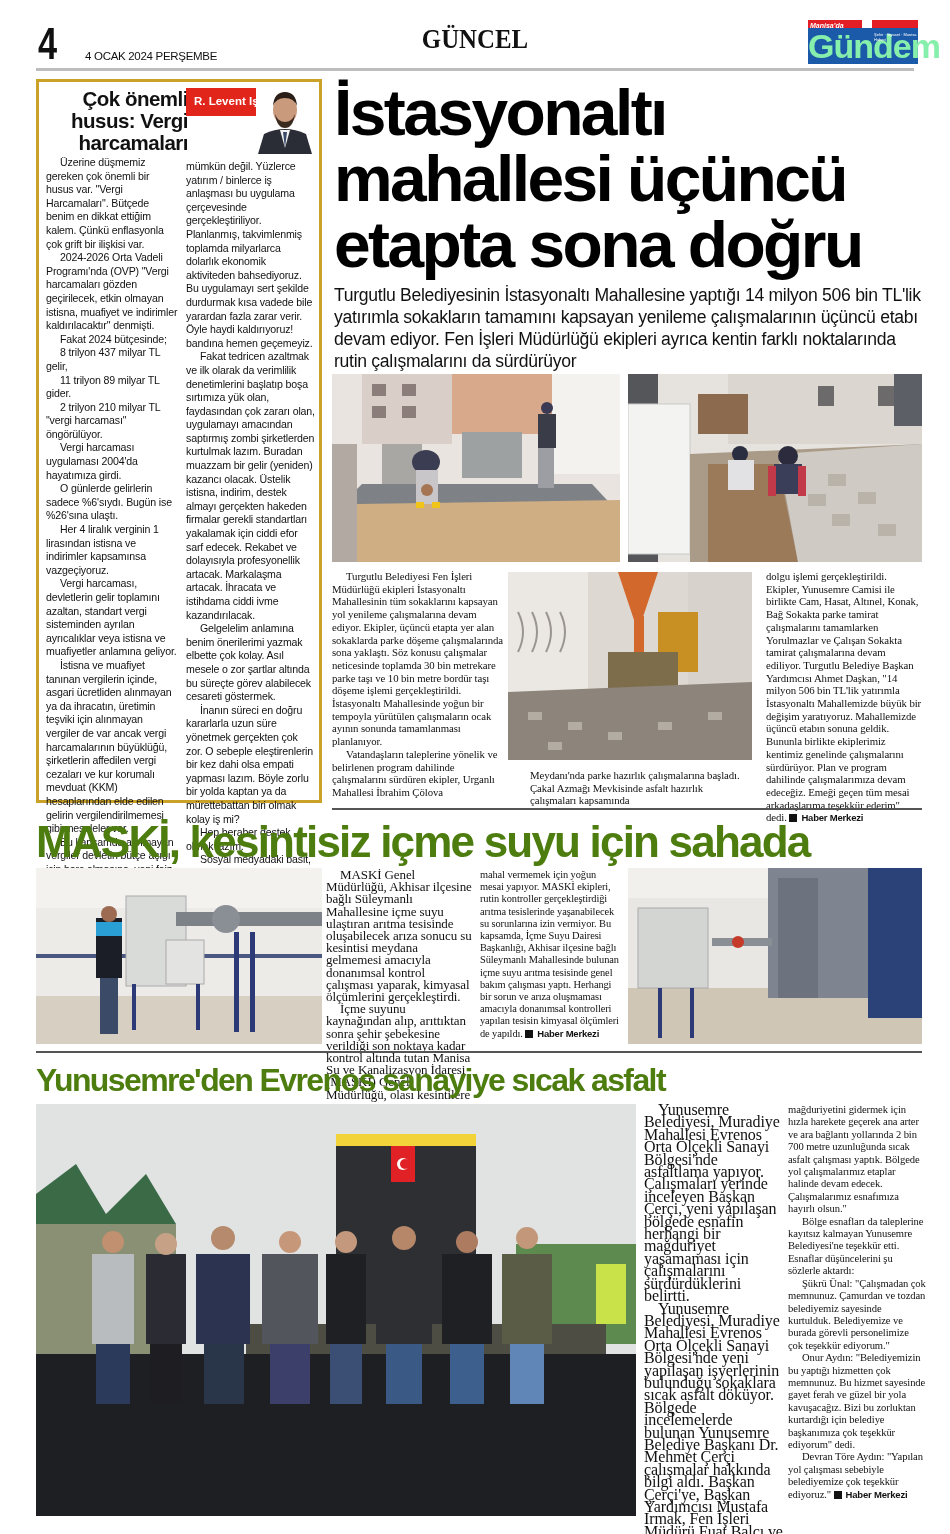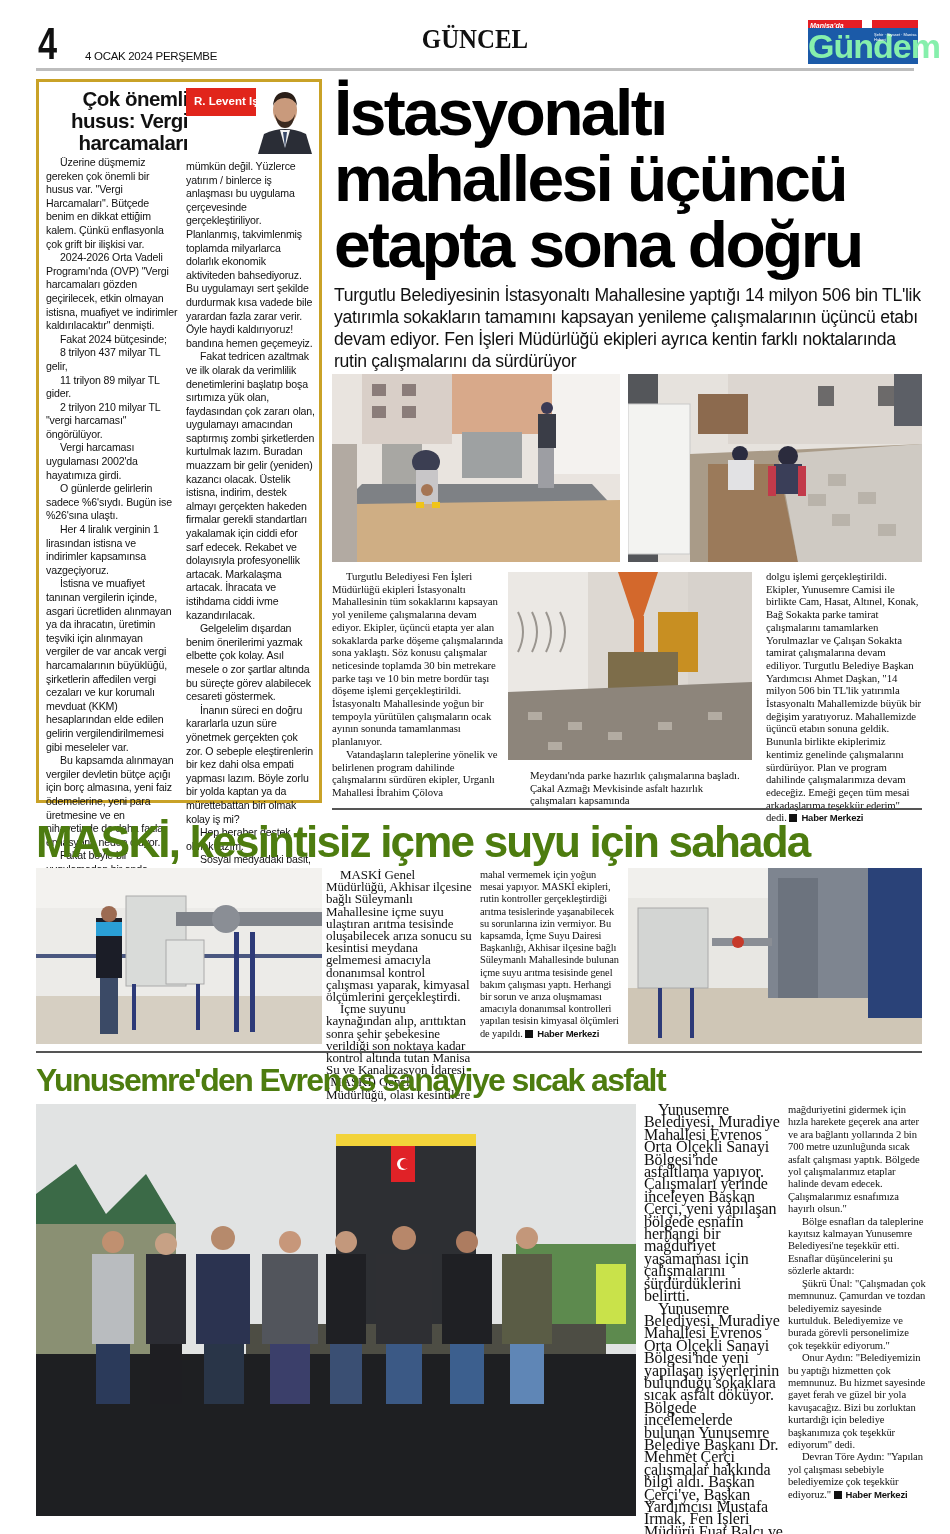--- a/index.html
+++ b/index.html
@@ -71,31 +71,32 @@
     <path d="M19 32 Q21 46 29 46 Q37 46 39 32 Q36 40 29 40 Q22 40 19 32Z" fill="#3b2a20"></path>
   </svg>
 </div>
 <div class="abs ctext c1">
   <p>Üzerine düşmemiz gereken çok önemli bir husus var. "Vergi Harcamaları". Bütçede benim en dikkat ettiğim kalem. Çünkü enflasyonla çok grift bir ilişkisi var.</p>
   <p>2024-2026 Orta Vadeli Programı'nda (OVP) "Vergi harcamaları gözden geçirilecek, etkin olmayan istisna, muafiyet ve indirimler kaldırılacaktır" denmişti.</p>
   <p>Fakat 2024 bütçesinde;</p>
   <p>8 trilyon 437 milyar TL gelir,</p>
   <p>11 trilyon 89 milyar TL gider.</p>
   <p>2 trilyon 210 milyar TL "vergi harcaması" öngörülüyor.</p>
-  <p>Vergi harcaması uygulaması 2002'da hayatımıza girdi.</p>
+  <p>Vergi harcaması uygulaması 2004'da hayatımıza girdi.</p>
   <p>O günlerde gelirlerin sadece %6'sıydı. Bugün ise %26'sına ulaştı.</p>
   <p>Her 4 liralık verginin 1 lirasından istisna ve indirimler kapsamınsa vazgeçiyoruz.</p>
+  <p>Vergi harcaması, devletlerin gelir toplamını azaltan, standart vergi sisteminden ayrılan ayrıcalıklar veya istisna ve muafiyetler anlamına geliyor.</p>
   <p>İstisna ve muafiyet tanınan vergilerin içinde, asgari ücretliden alınmayan ya da ihracatın, üretimin teşviki için alınmayan vergiler de var ancak vergi harcamalarının büyüklüğü, şirketlerin affedilen vergi cezaları ve kur korumalı mevduat (KKM) hesaplarından elde edilen gelirin vergilendirilmemesi gibi meseleler var.</p>
   <p>Bu kapsamda alınmayan vergiler devletin bütçe açığı için borç almasına, yeni faiz ödemelerine, yeni para üretmesine ve en nihayetinde de daha fazla enflasyona neden oluyor.</p>
   <p>Fakat böyle bir uygulamadan bir anda sapmak da</p>
 </div>
 <div class="abs ctext c2">
   <p class="noi">mümkün değil. Yüzlerce yatırım / binlerce iş anlaşması bu uygulama çerçevesinde gerçekleştiriliyor. Planlanmış, takvimlenmiş toplamda milyarlarca dolarlık ekonomik aktiviteden bahsediyoruz. Bu uygulamayı sert şekilde durdurmak kısa vadede bile yarardan fazla zarar verir. Öyle haydi kaldırıyoruz! bandına hemen geçemeyiz.</p>
   <p>Fakat tedricen azaltmak ve ilk olarak da verimlilik denetimlerini başlatıp boşa sırtımıza yük olan, faydasından çok zararı olan, uygulamayı amacından saptırmış zombi şirketlerden kurtulmak lazım. Buradan muazzam bir gelir (yeniden) kazancı olacak. Üstelik istisna, indirim, destek almayı gerçekten hakeden firmalar gerekli standartları yakalamak için ciddi efor sarf edecek. Rekabet ve dolayısıyla profesyonellik artacak. Markalaşma artacak. İhracata ve istihdama ciddi ivme kazandırılacak.</p>
-  <p>Gelgelelim dışardan benim önerilerimi yazmak elbette çok kolay. Asıl mesele o zor şartlar altında bu süreçte görev alabilecek cesareti göstermek.</p>
+  <p>Gelgelelim anlamına benim önerilerimi yazmak elbette çok kolay. Asıl mesele o zor şartlar altında bu süreçte görev alabilecek cesareti göstermek.</p>
   <p>İnanın süreci en doğru kararlarla uzun süre yönetmek gerçekten çok zor. O sebeple eleştirenlerin bir kez dahi olsa empati yapması lazım. Böyle zorlu bir yolda kaptan ya da mürettebattan biri olmak kolay iş mi?</p>
   <p>Hep beraber destek olmak lazım.</p>
   <p>Sosyal medyadaki basit, temelsiz ve empatisiz eleştirileri görünce canım sıkılıyor.</p>
   <p>"Yiğidi öldür, hakkını ver" demişler.</p>
   <p>Kimsenin elinde sihirli değnek yok.</p>
   <p>Niyet iyi olduktan ve birlik olduktan sonra atlatılmayacak hiç bir problem de yok...</p>
 </div>
 
 <div class="abs h1">
   <div>İstasyonaltı</div>

